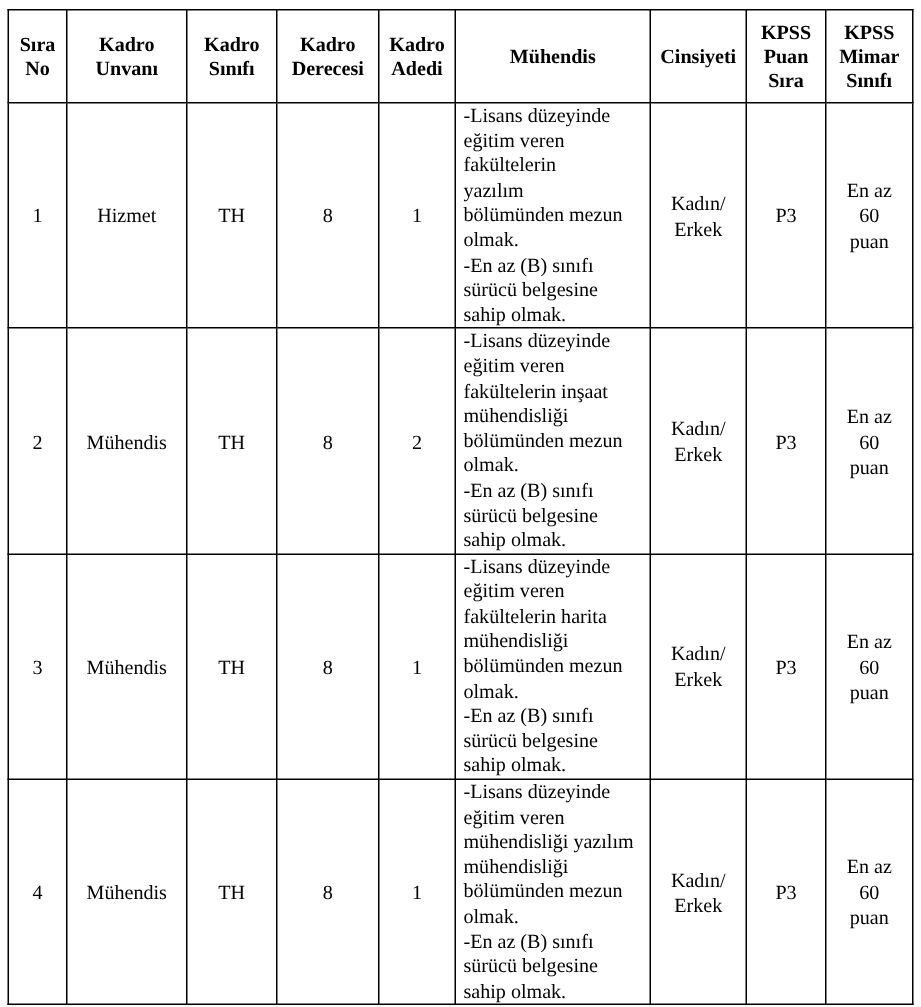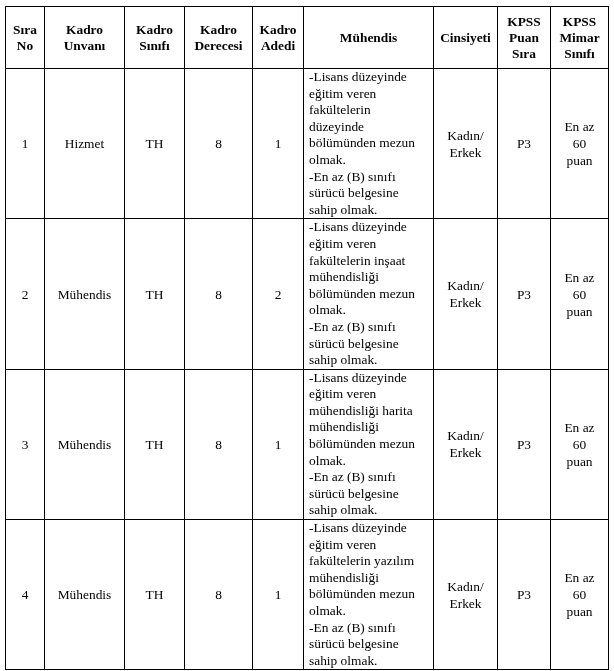--- a/index.html
+++ b/index.html
@@ -116,21 +116,21 @@
     <tr>
       <td>1</td>
       <td>Hizmet</td>
       <td>TH</td>
       <td>8</td>
       <td>1</td>
       <td class="nitelik">
         <span class="nl">-Lisans düzeyinde</span>
         <span class="nl">eğitim veren</span>
         <span class="nl">fakültelerin</span>
-        <span class="nl">düzeyinde</span>
+        <span class="nl">yazılım</span>
         <span class="nl">bölümünden mezun</span>
         <span class="nl">olmak.</span>
         <span class="nl">-En az (B) sınıfı</span>
         <span class="nl">sürücü belgesine</span>
         <span class="nl">sahip olmak.</span>
       </td>
       <td>
         <span class="nl">Kadın/</span>
         <span class="nl">Erkek</span>
       </td>
@@ -173,21 +173,21 @@
 
     <tr>
       <td>3</td>
       <td>Mühendis</td>
       <td>TH</td>
       <td>8</td>
       <td>1</td>
       <td class="nitelik">
         <span class="nl">-Lisans düzeyinde</span>
         <span class="nl">eğitim veren</span>
-        <span class="nl">mühendisliği harita</span>
+        <span class="nl">fakültelerin harita</span>
         <span class="nl">mühendisliği</span>
         <span class="nl">bölümünden mezun</span>
         <span class="nl">olmak.</span>
         <span class="nl">-En az (B) sınıfı</span>
         <span class="nl">sürücü belgesine</span>
         <span class="nl">sahip olmak.</span>
       </td>
       <td>
         <span class="nl">Kadın/</span>
         <span class="nl">Erkek</span>
@@ -202,21 +202,21 @@
 
     <tr>
       <td>4</td>
       <td>Mühendis</td>
       <td>TH</td>
       <td>8</td>
       <td>1</td>
       <td class="nitelik">
         <span class="nl">-Lisans düzeyinde</span>
         <span class="nl">eğitim veren</span>
-        <span class="nl">fakültelerin yazılım</span>
+        <span class="nl">mühendisliği yazılım</span>
         <span class="nl">mühendisliği</span>
         <span class="nl">bölümünden mezun</span>
         <span class="nl">olmak.</span>
         <span class="nl">-En az (B) sınıfı</span>
         <span class="nl">sürücü belgesine</span>
         <span class="nl">sahip olmak.</span>
       </td>
       <td>
         <span class="nl">Kadın/</span>
         <span class="nl">Erkek</span>

